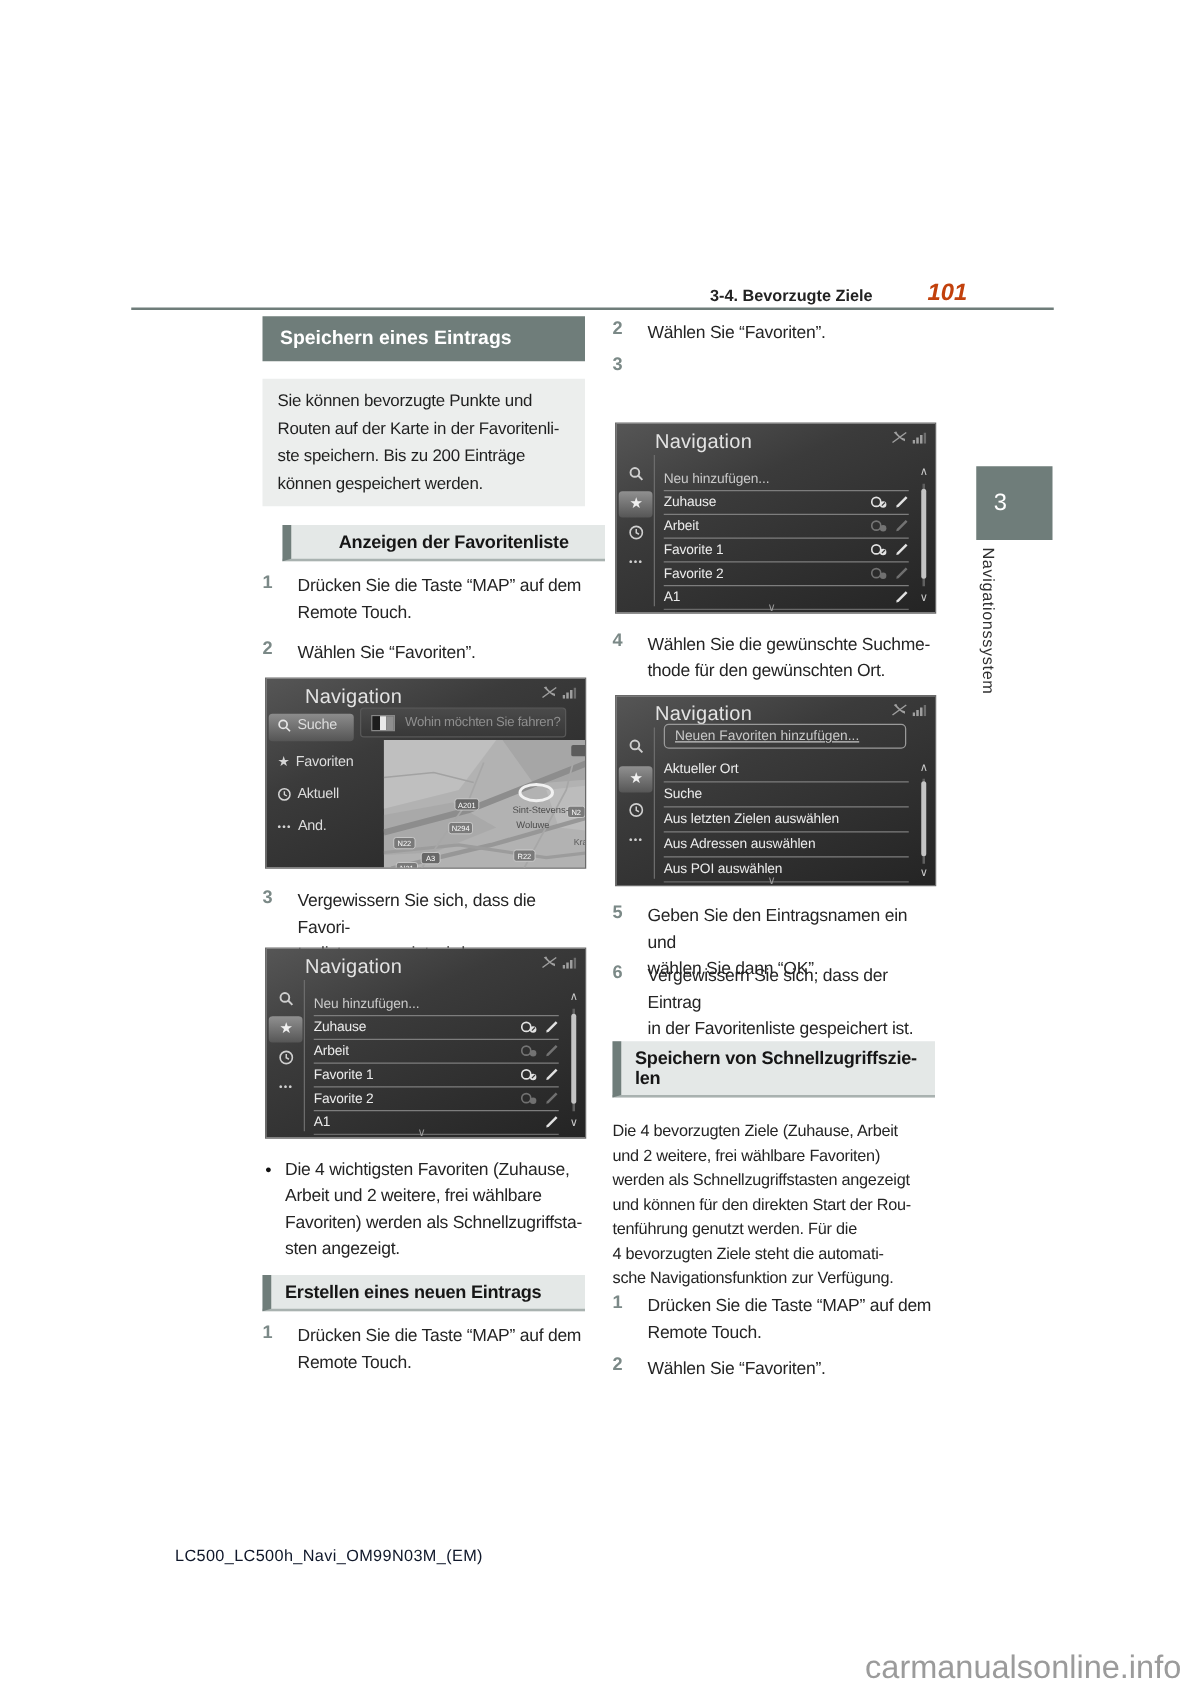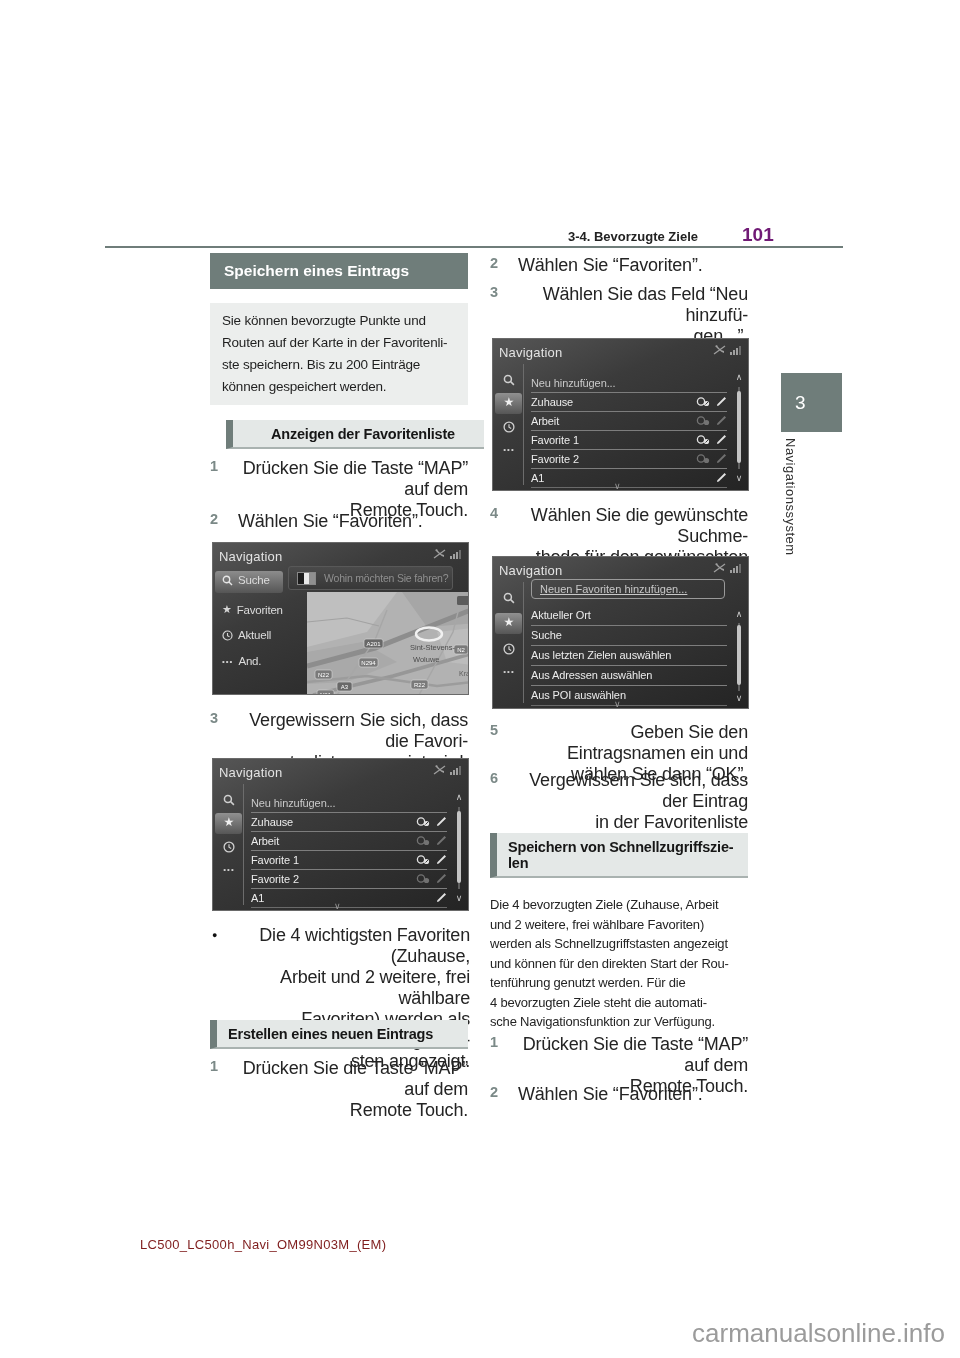--- a/index.html
+++ b/index.html
@@ -2,50 +2,50 @@
 <html><head>
 <meta charset="utf-8">
 <style>
   html,body{margin:0;padding:0;background:#fff;}
   .page{position:relative;width:960px;height:1358px;background:#fff;
         font-family:"Liberation Sans",sans-serif;color:#2c2c2c;overflow:hidden;border-radius:28px;}
 
   
   .ph-rule{position:absolute;left:105px;top:246px;width:738px;height:2px;background:#6f7d7a;}
   .ph-section{position:absolute;top:229px;right:262px;font-size:13px;font-weight:bold;color:#222;}
-  .ph-num{position:absolute;top:224px;left:742px;font-size:19px;font-weight:800;color:#701a75;}
+  .ph-num{position:absolute;top:224px;left:742px;font-size:19px;font-weight:800;color:#c2410c;font-style:italic;}
   .chapter-tab{position:absolute;left:781px;top:373px;width:61px;height:59px;background:#6f7d7a;
                color:#fff;display:flex;align-items:center;padding-left:14px;box-sizing:border-box;
                font-size:19px;}
   .chapter-label{position:absolute;left:783px;top:438px;writing-mode:vertical-rl;
                  font-size:13px;color:#2f2f2f;letter-spacing:.5px;}
-  .footer-code{position:absolute;left:140px;top:1237px;font-size:13px;color:#7f1d1d;letter-spacing:.3px;}
+  .footer-code{position:absolute;left:140px;top:1237px;font-size:13px;color:#0f172a;letter-spacing:.3px;}
   .watermark{position:absolute;right:15px;top:1318px;font-size:26px;color:#9b9b9b;}
 
   
   .mainhead{position:absolute;width:258px;background:#6f7d7a;color:#fff;font-weight:bold;
             font-size:15.5px;padding:9px 0 9px 14px;box-sizing:border-box;}
   .introbox{position:absolute;width:258px;background:#eceeed;font-size:13.5px;line-height:22px;
             padding:7px 8px 7px 12px;box-sizing:border-box;white-space:pre-line;color:#1f1f1f;
             letter-spacing:-.2px;}
   .subhead{position:absolute;width:258px;background:#e4e8e7;border-left:7px solid #6f7d7a;
            border-bottom:2px solid #a9b2b0;font-weight:bold;font-size:14.5px;color:#161616;
            padding:6px 2px 5px 11px;box-sizing:border-box;white-space:pre-line;letter-spacing:-.2px;}
   .step{position:absolute;width:258px;display:flex;}
   .step-num{width:28px;flex:0 0 28px;font-weight:bold;font-size:14.5px;color:#7b8987;}
-  .step-text{font-size:18px;line-height:21px;color:#242424;white-space:pre-line;letter-spacing:-.2px;text-align:right;}
+  .step-text{font-size:14px;line-height:21px;color:#242424;white-space:pre-line;letter-spacing:-.2px;}
   .bullet{position:absolute;width:258px;display:flex;}
   .bullet-dot{width:16px;flex:0 0 16px;font-size:9px;line-height:21px;color:#111;}
   .para{position:absolute;width:262px;font-size:13px;line-height:19.5px;color:#242424;
         white-space:pre-line;letter-spacing:-.2px;}
 
   
   .screen{position:absolute;width:257px;height:153px;box-sizing:border-box;border:1px solid #6a6a6a;
           background:linear-gradient(155deg,#565656 0%,#3b3b3b 35%,#242424 100%);overflow:hidden;}
-  .scr-title{position:absolute;left:6px;top:6px;font-size:13px;color:#e3e3e3;letter-spacing:.2px;}
+  .scr-title{position:absolute;left:31px;top:6px;font-size:16px;color:#e3e3e3;letter-spacing:.2px;}
   .scr-status{position:absolute;right:7px;top:6px;display:flex;gap:4px;align-items:center;}
   .scr-vline{position:absolute;left:30px;top:25px;bottom:5px;width:1px;background:#6c6c6c;}
   .side-ic{position:absolute;left:7px;width:18px;text-align:center;color:#cfcfcf;}
   .side-sel{position:absolute;left:2px;width:27px;height:21px;border-radius:3px;
             background:linear-gradient(#909090,#565656);}
   .frow{position:absolute;left:38px;width:196px;height:19px;border-bottom:1px solid #7d7d7d;
         display:flex;align-items:center;justify-content:space-between;}
   .frow-label{font-size:11px;color:#ececec;letter-spacing:-.1px;}
   .frow-label.dim2{color:#c9c9c9;}
   .row-icons{display:flex;gap:5px;align-items:center;}
@@ -318,22 +318,20 @@
     <span class="step-text">Drücken Sie die Taste “MAP” auf dem
 Remote Touch.</span>
   </div>
 
   <div class="step" style="left:490px;top:255px;">
     <span class="step-num">2</span>
     <span class="step-text">Wählen Sie “Favoriten”.</span>
   </div>
   <div class="step" style="left:490px;top:284px;">
     <span class="step-num">3</span>
-    <span class="step-text">Wählen Sie das Feld “Neu hinzufü-
-gen...”.</span>
   </div>
 
   <div class="screen" style="left:492px;top:338px;">
     <div class="scr-title">Navigation</div>
     <div class="scr-status">
       <svg width="13" height="10" viewBox="0 0 13 10">
         <path d="M2 1 C5 4 8 7 11 8 L11 6 L8 5 L5 2 L4 0 Z" fill="#9f9f9f"></path>
         <line x1="1" y1="9" x2="12" y2="1" stroke="#9f9f9f" stroke-width="1.2"></line>
       </svg>
       <svg width="11" height="9" viewBox="0 0 11 9">

